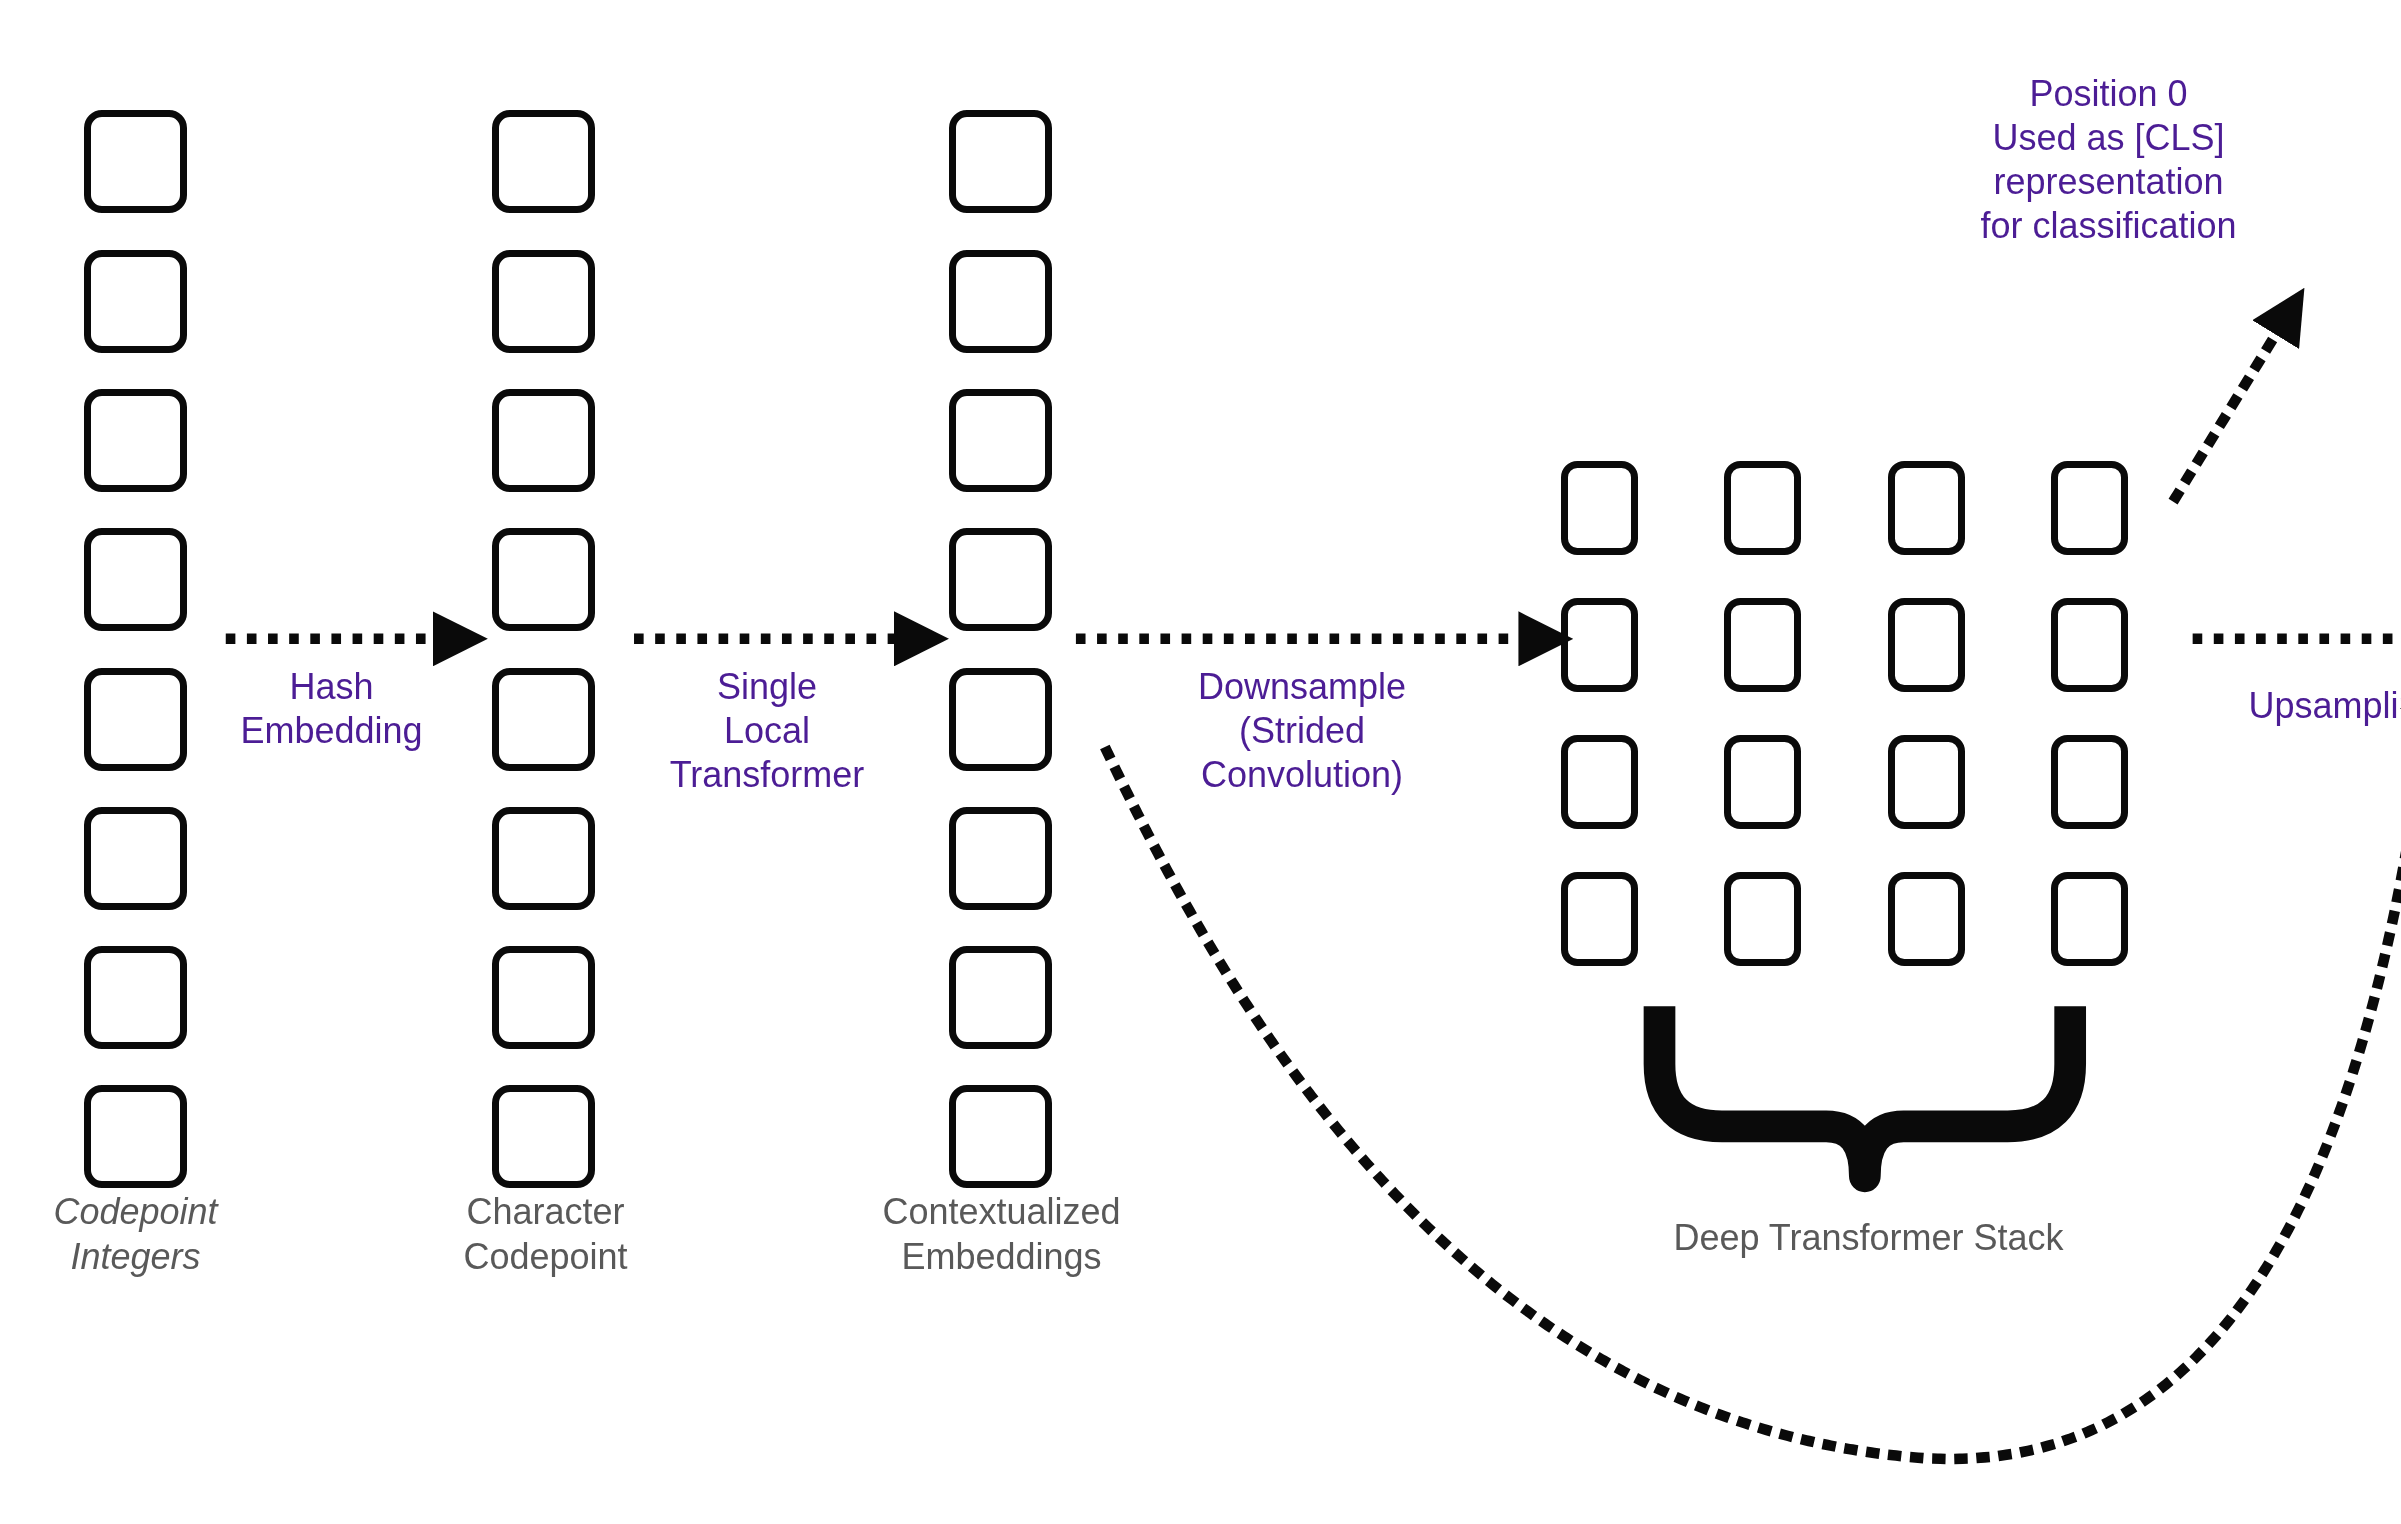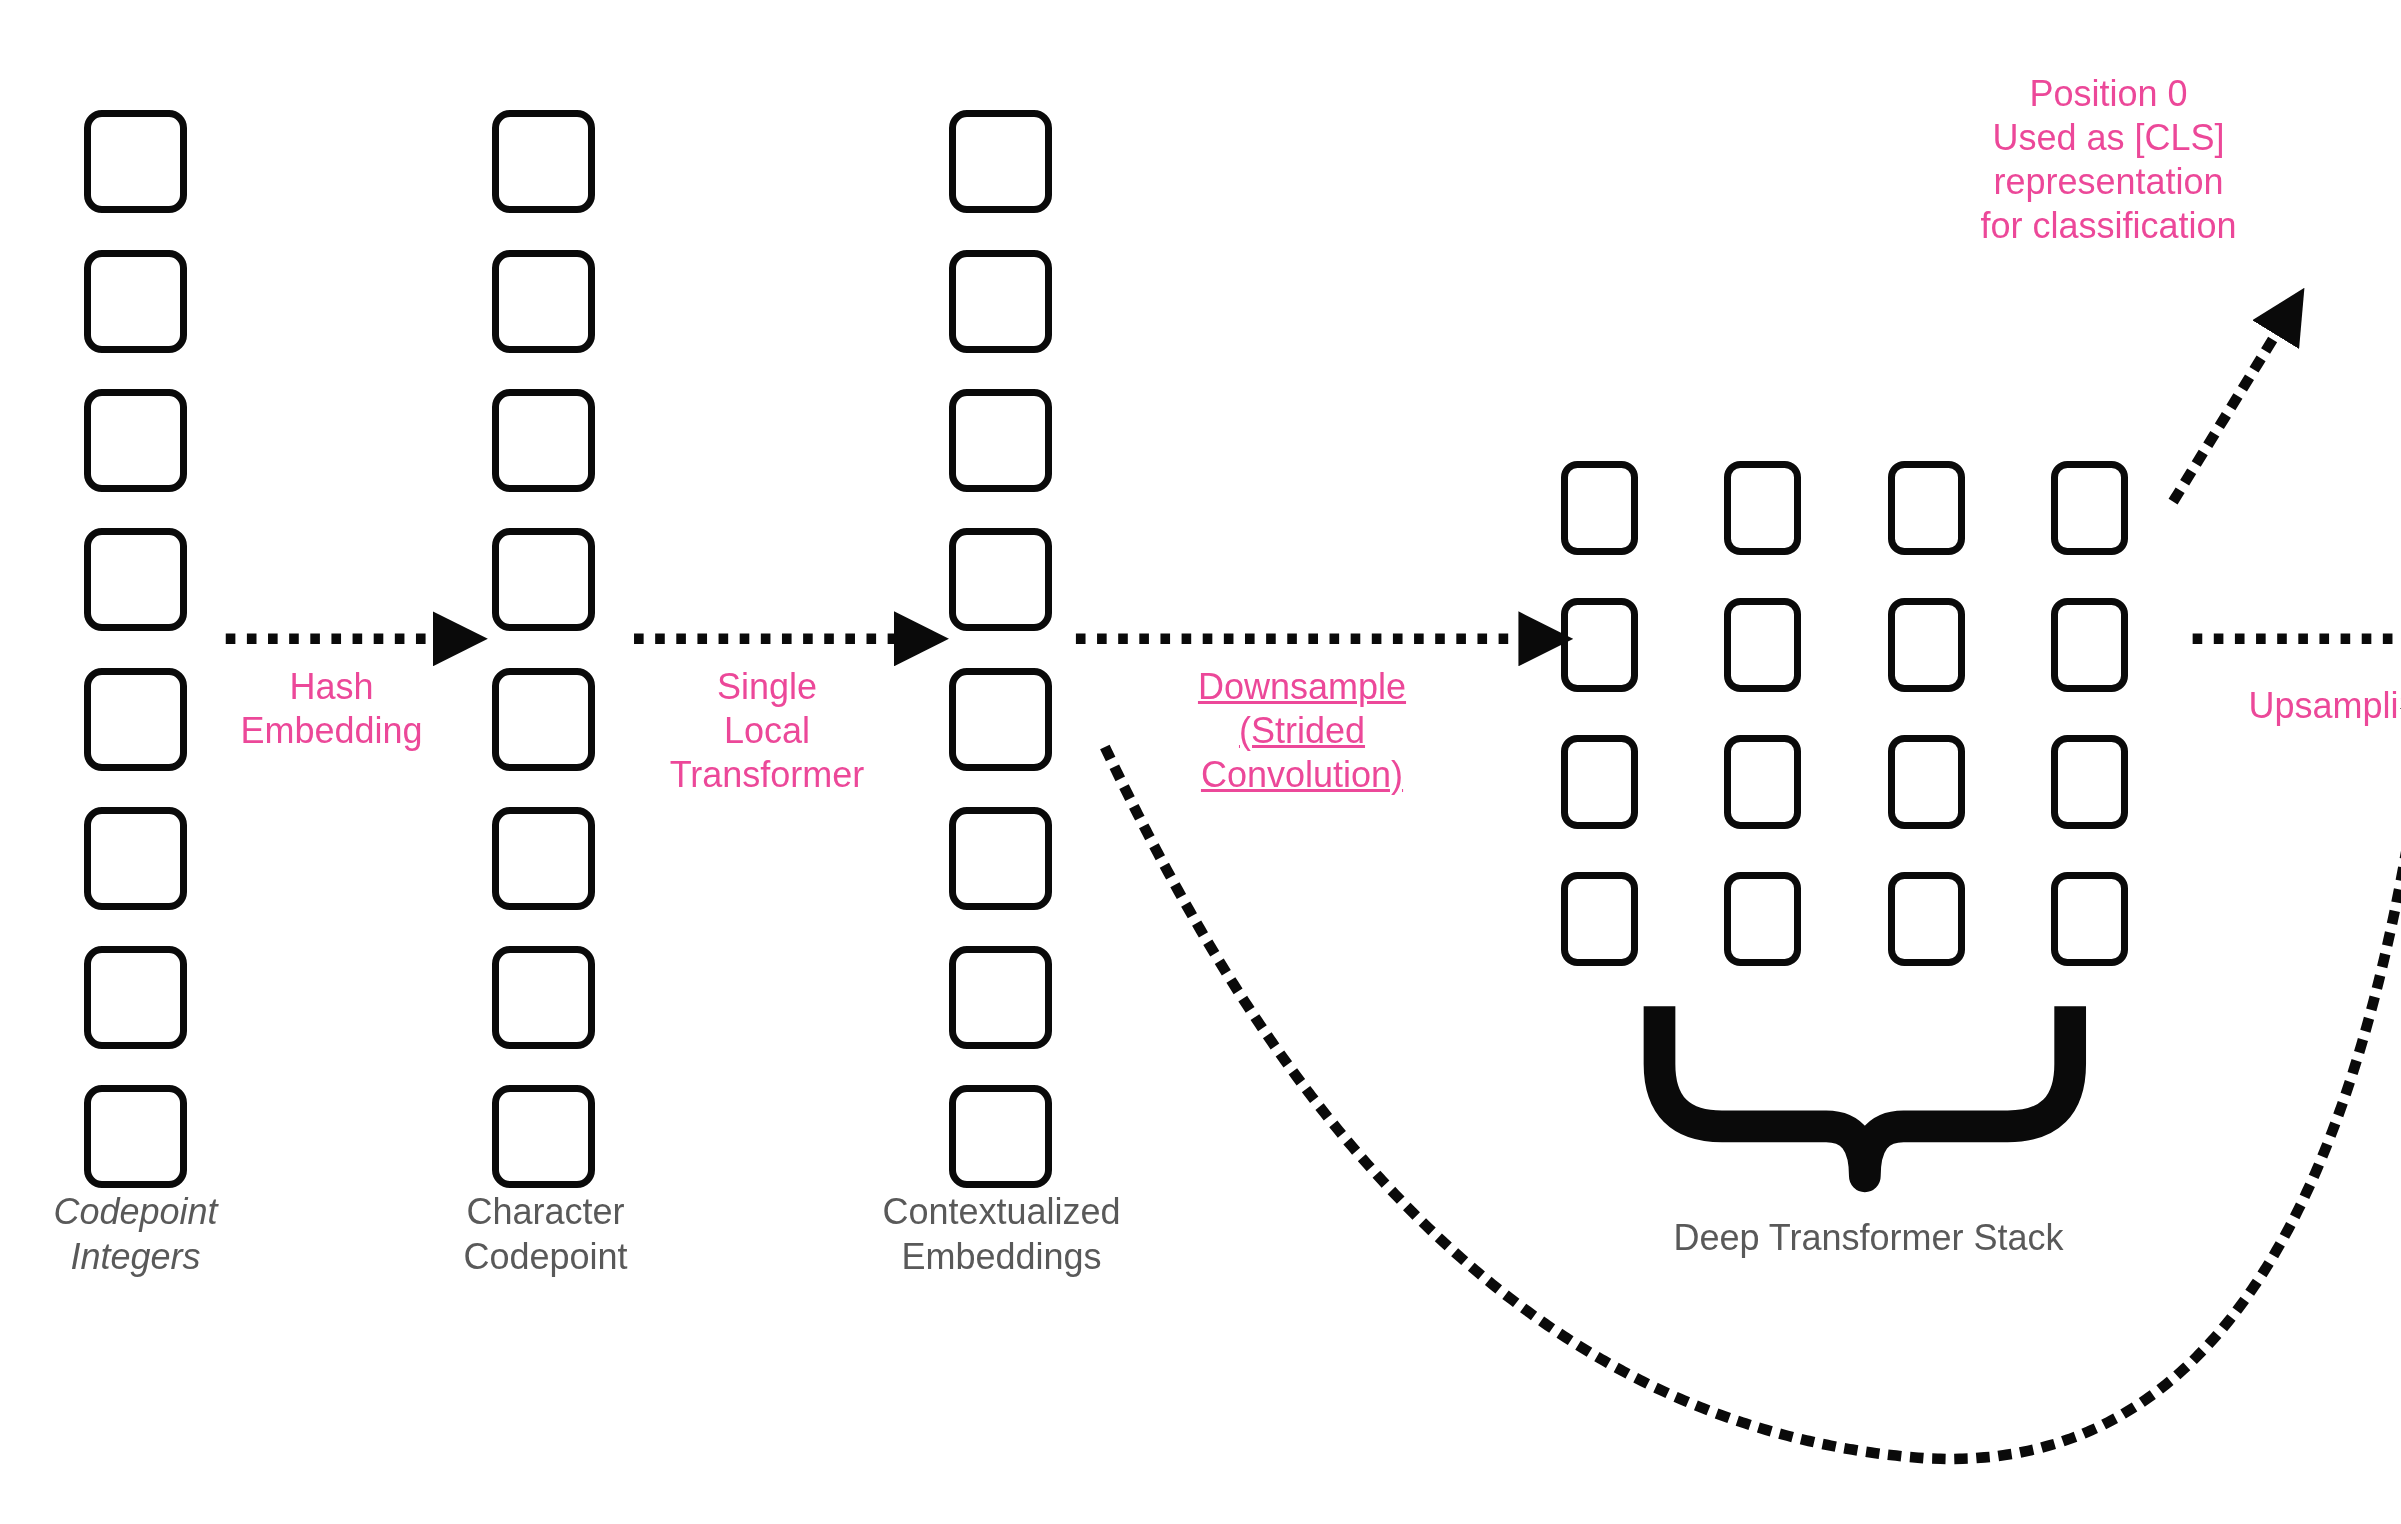--- a/index.html
+++ b/index.html
@@ -32,21 +32,21 @@
     position: absolute;
     color: #595959;
     font-size: 36px;
     line-height: 1.25;
     text-align: center;
     white-space: pre-line;
     font-weight: 400;
   }
   .arrow-label {
     position: absolute;
-    color: #ec4899;
+    color: #4c1d95;
     font-size: 36px;
     line-height: 1.22;
     text-align: center;
     white-space: pre-line;
     font-weight: 400;
   }
   svg.overlay {
     position: absolute;
     left: 0;
     top: 0;
@@ -119,21 +119,21 @@
   <div class="col-label" id="collab-2" style="left: 826px; top: 1189px; width: 351px;">Contextualized
 Embeddings</div>
 
   <div class="col-label" id="gridlab" style="left: 1590px; top: 1215px; width: 557px;">Deep Transformer Stack</div>
 
   <div class="arrow-label" id="arrlab-0" style="left: 192px; top: 665px; width: 279px;">Hash
 Embedding</div>
   <div class="arrow-label" id="arrlab-1" style="left: 624px; top: 665px; width: 286px;">Single
 Local
 Transformer</div>
-  <div class="arrow-label" id="arrlab-2" style="left: 1105px; top: 665px; width: 394px; text-decoration: underline;">Downsample
+  <div class="arrow-label" id="arrlab-2" style="left: 1105px; top: 665px; width: 394px;">Downsample
 (Strided
 Convolution)</div>
   <div class="arrow-label" id="arrlab-3" style="left: 2190px; top: 684px; width: 307px;">Upsampling</div>
 
   <div class="arrow-label" id="annlab-0" style="left: 1931px; top: 72px; width: 355px;">Position 0
 Used as [CLS]
 representation
 for classification</div>
 
   <svg class="overlay" viewBox="0 0 6885 3175" xmlns="http://www.w3.org/2000/svg">

